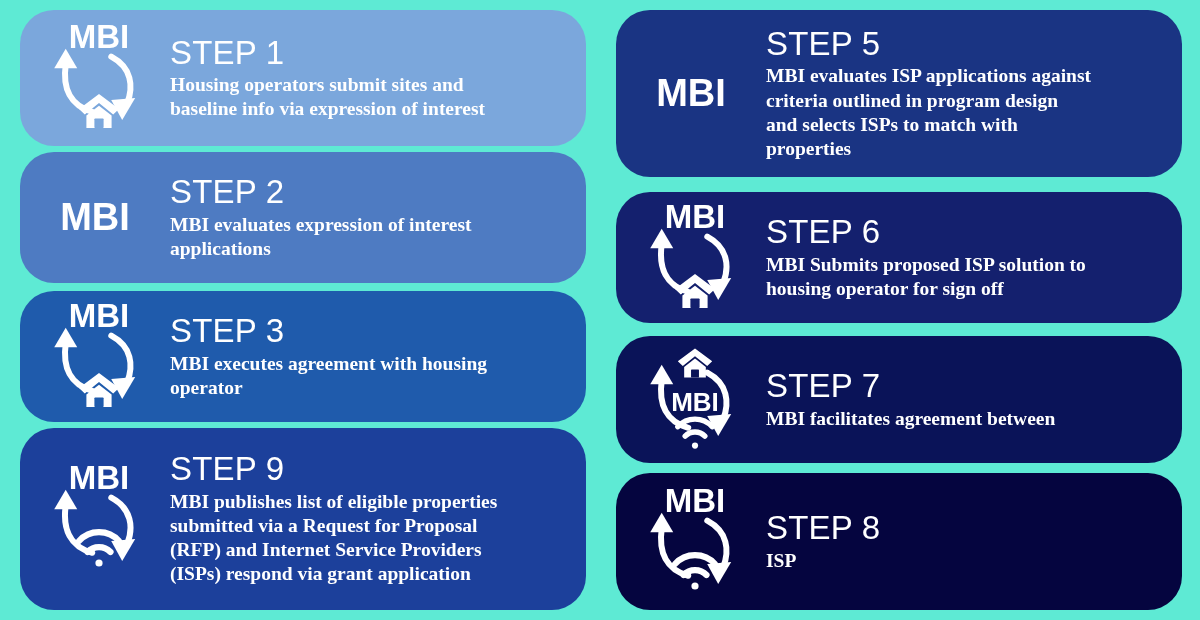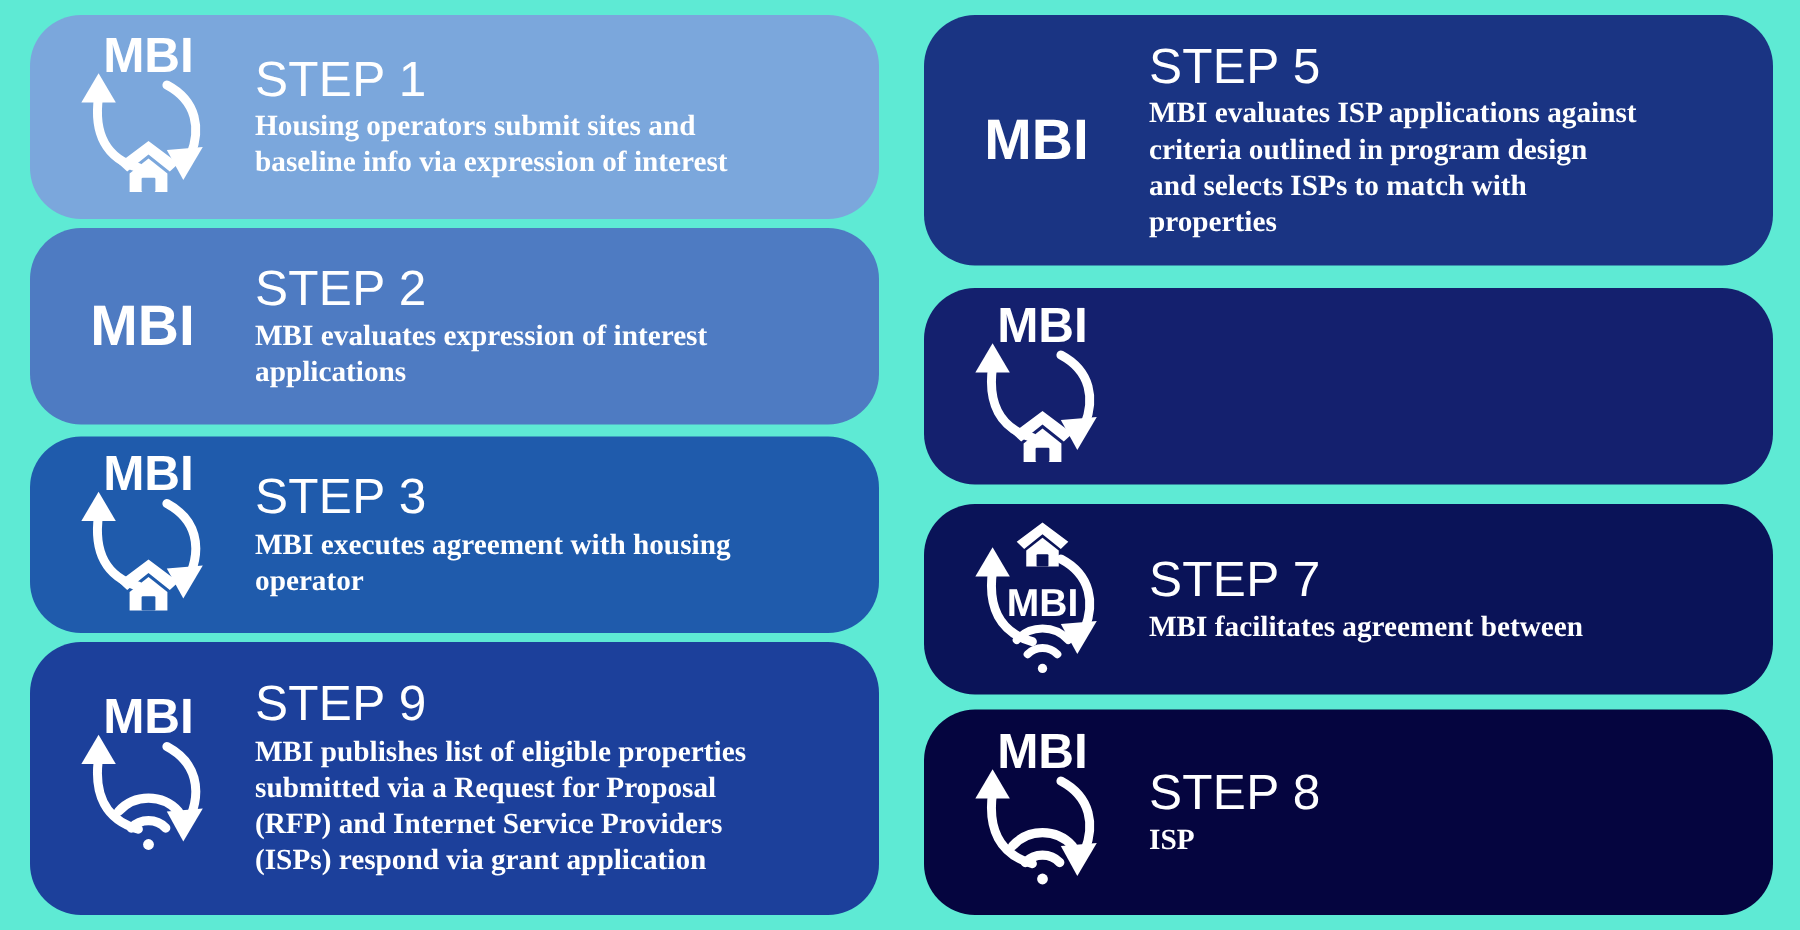--- a/index.html
+++ b/index.html
@@ -291,20 +291,27 @@
     <path fill="#ffffff" d="
       M 70 86.73
       L 82.6 96.59
       L 82.6 109
       L 57.4 109
       L 57.4 96.59 Z"></path>
     <rect fill="#14206E" x="65.4" y="99.48" width="9.200000000000001" height="9.520000000000001" rx="0.8"></rect>
   </g>
           </svg>
         </div>
+        <div class="step-text">
+          <div class="step-title">STEP 6</div>
+          <div class="step-desc">
+            <span class="ln">MBI Submits proposed ISP solution to</span>
+            <span class="ln">housing operator for sign off</span>
+          </div>
+        </div>
       </div>
       <div class="step-card" style="top: 336px; height: 127px; background: rgb(10, 19, 88);">
         <div class="icon-cluster">
           <svg width="132" height="118" viewBox="0 0 132 118">
   <g>
     <path fill="#ffffff" d="
       M 70 7.380000000000001
       L 87.19999999999999 20.2456
       L 82.21199999999999 24.924
       L 70 15.1286

